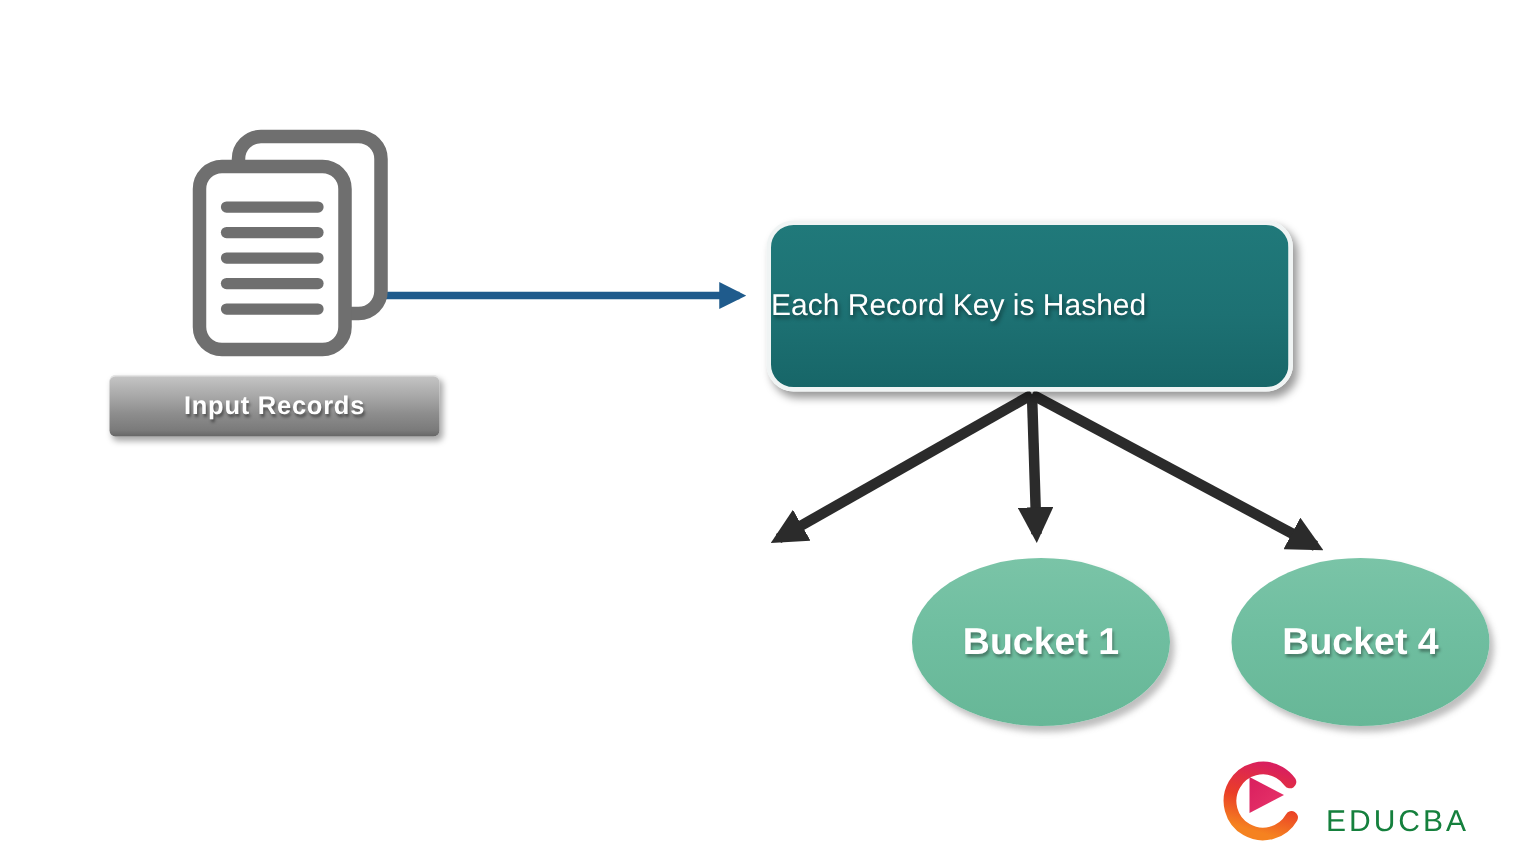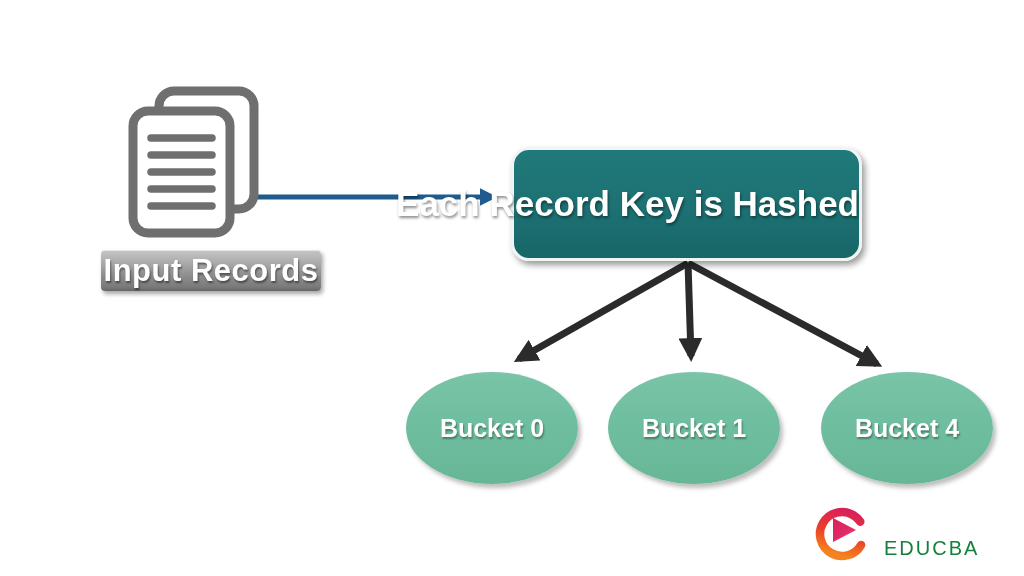--- a/index.html
+++ b/index.html
@@ -25,44 +25,44 @@
   
   .doc-icon {
     position: absolute;
     left: 126px; top: 80px;
     width: 140px; height: 162px;
   }
 
   
   .input-label {
     position: absolute;
-    left: 101px; top: 250px;
+    left: 73px; top: 250px;
     width: 220px; height: 41px;
     border-radius: 4px;
     background: linear-gradient(180deg, #c6c6c6 0%, #a3a3a3 40%, #8e8e8e 62%, #7a7a7a 90%, #666666 100%);
     box-shadow: 2px 3px 4px rgba(0,0,0,0.35), inset 0 1px 0 rgba(255,255,255,0.55);
     display: flex; align-items: center; justify-content: center;
     color: #ffffff;
-    font-size: 31px; font-weight: bold;
+    font-size: 17px; font-weight: bold;
     text-shadow: 1px 2px 2px rgba(0,0,0,0.45);
     letter-spacing: 0.5px;
   }
 
   
   .hash-box {
     position: absolute;
     left: 511px; top: 147px;
     width: 351px; height: 114px;
     background: linear-gradient(180deg, #20797a 0%, #1d7173 55%, #176668 100%);
     border: 3px solid #f0f4f4;
     border-radius: 18px;
     box-shadow: 3px 4px 6px rgba(0,0,0,0.4);
-    display: flex; align-items: center; justify-content: flex-end;
+    display: flex; align-items: center; justify-content: flex-start;
     color: #ffffff;
-    font-size: 35px; font-weight: bold;
+    font-size: 20px; font-weight: normal;
     text-shadow: 1px 2px 3px rgba(0,0,0,0.45);
     white-space: nowrap;
   }
 
   
   .bucket {
     position: absolute;
     width: 172px; height: 112px;
     border-radius: 50%;
     background: linear-gradient(180deg, #7ac4a7 0%, #6fbea0 45%, #67b797 100%);
@@ -126,23 +126,20 @@
       </g>
     </svg>
   </div>
 
   <div class="input-label">Input Records</div>
 
   <div class="hash-box">
     <span>Each Record Key is Hashed</span>
   </div>
 
-  <div class="bucket bucket-0">
-    <span>Bucket 0</span>
-  </div>
   <div class="bucket bucket-1">
     <span>Bucket 1</span>
   </div>
   <div class="bucket bucket-2">
     <span>Bucket 4</span>
   </div>
 
   <div class="logo">
     <svg width="62" height="64" viewBox="0 0 62 64">
       <defs>

